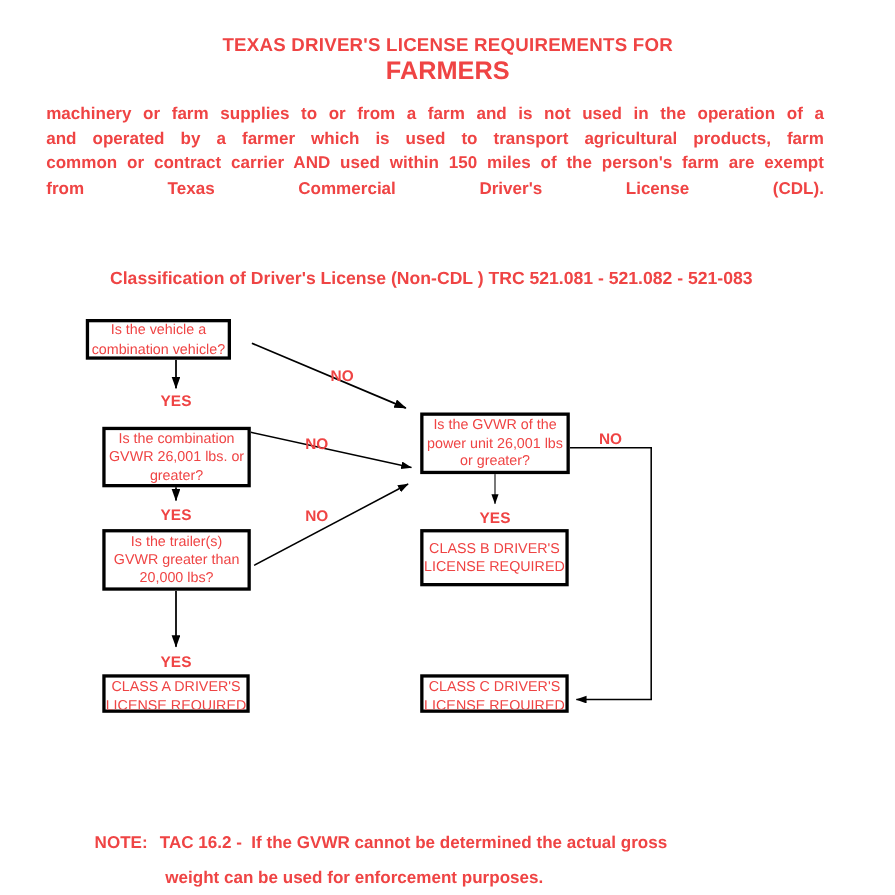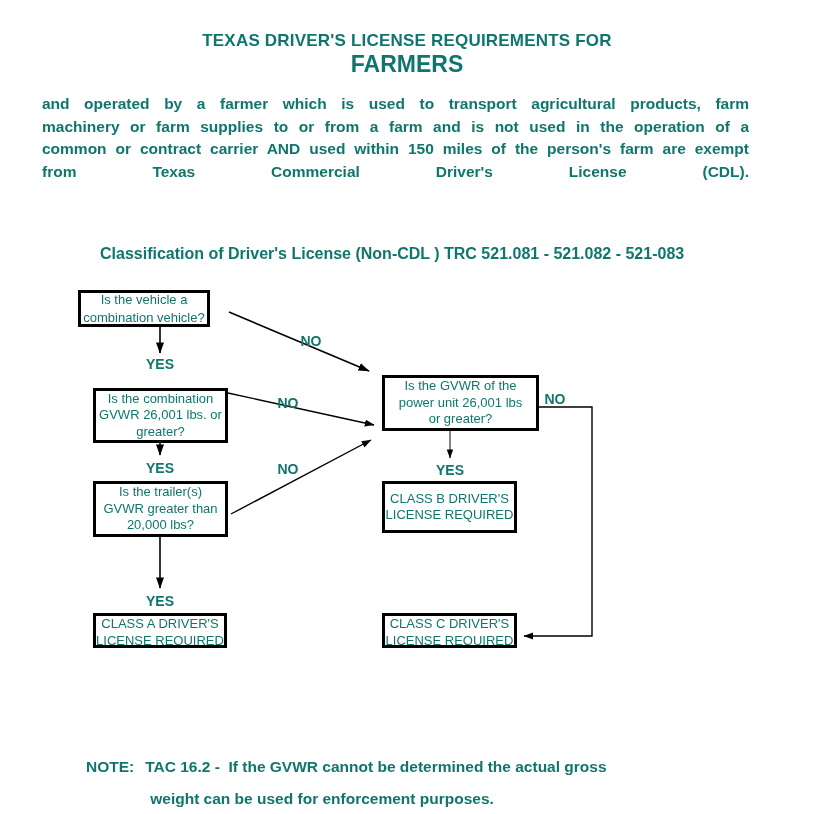--- a/index.html
+++ b/index.html
@@ -2,21 +2,21 @@
 <html><head>
 <meta charset="utf-8">
 <style>
   html,body { margin:0; padding:0; background:#ffffff; }
   .page {
     position: relative;
     width: 814px;
     height: 814px;
     background: #ffffff;
     font-family: "Liberation Sans", sans-serif;
-    color: #0f766e;
+    color: #ef4444;
     overflow: hidden;
   }
   .title-line1 {
     position: absolute; top: 31px; left: 0; width: 814px;
     text-align: center; font-size: 17px; font-weight: bold;
     letter-spacing: 0.2px;
   }
   .title-line2 {
     position: absolute; top: 51px; left: 0; width: 814px;
     text-align: center; font-size: 23px; font-weight: bold;
@@ -68,22 +68,22 @@
 </style>
 </head>
 <body>
 
 <div class="page">
 
   <div class="title-line1">TEXAS DRIVER'S LICENSE REQUIREMENTS FOR</div>
   <div class="title-line2">FARMERS</div>
 
   <div class="intro">
+    <div class="intro-line">machinery or farm supplies to or from a farm and is not used in the operation of a</div>
     <div class="intro-line">and operated by a farmer which is used to transport agricultural products, farm</div>
-    <div class="intro-line">machinery or farm supplies to or from a farm and is not used in the operation of a</div>
     <div class="intro-line">common or contract carrier AND used within 150 miles of the person's farm are exempt</div>
     <div class="intro-line intro-line-last">from Texas Commercial Driver's License (CDL).</div>
   </div>
 
   <div class="fc-heading">Classification of Driver's License (Non-CDL ) TRC 521.081 - 521.082 - 521-083</div>
 
   <svg class="fc-svg" width="814" height="814" viewBox="0 0 814 814">
     <defs>
       <marker id="arrow" markerWidth="8" markerHeight="6" refX="6.6" refY="2.5" orient="auto" markerUnits="strokeWidth">
         <path d="M0,0 L7,2.5 L0,5 Z" fill="#000000"></path>
@@ -103,21 +103,21 @@
 combination vehicle?</div>
 
   <div class="fc-box q3" style="left:93px; top:388px; width:135px; height:55px;">Is the combination
 GVWR 26,001 lbs. or
 greater?</div>
 
   <div class="fc-box q3" style="left:93px; top:481px; width:135px; height:56px;">Is the trailer(s)
 GVWR greater than
 20,000 lbs?</div>
 
-  <div class="fc-box q3" style="left:382px; top:375px; width:157px; height:56px;">Is the GVWR of the
+  <div class="fc-box q3" style="left:382px; top:375px; width:136px; height:56px;">Is the GVWR of the
 power unit 26,001 lbs
 or greater?</div>
 
   <div class="fc-box result" style="left:93px; top:613px; width:134px; height:35px;">CLASS A DRIVER'S
 LICENSE REQUIRED</div>
 
   <div class="fc-box result" style="left:382px; top:481px; width:135px; height:52px; justify-content:center;">CLASS B DRIVER'S
 LICENSE REQUIRED</div>
 
   <div class="fc-box result" style="left:382px; top:613px; width:135px; height:35px;">CLASS C DRIVER'S

